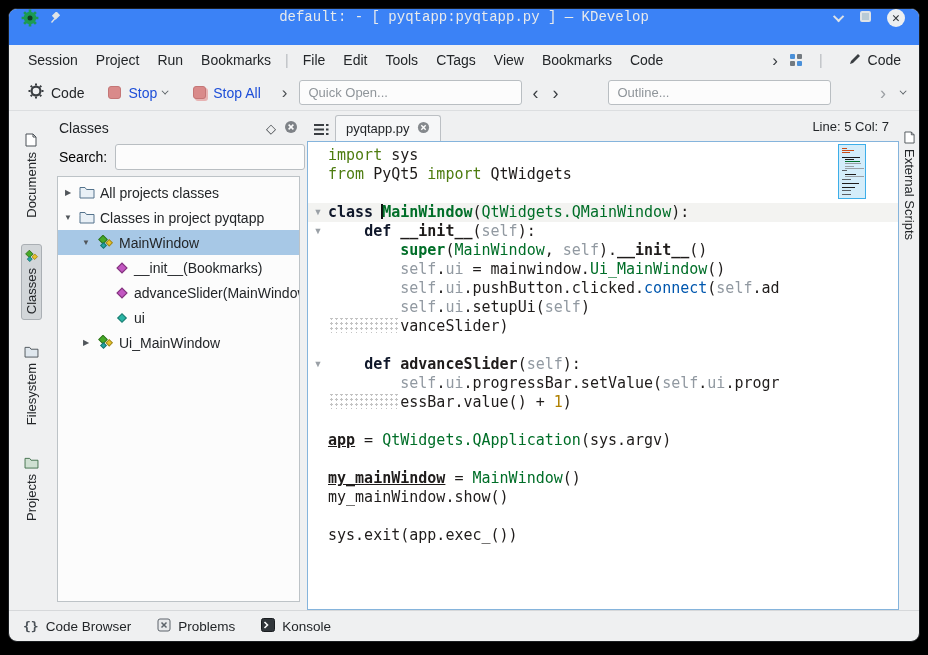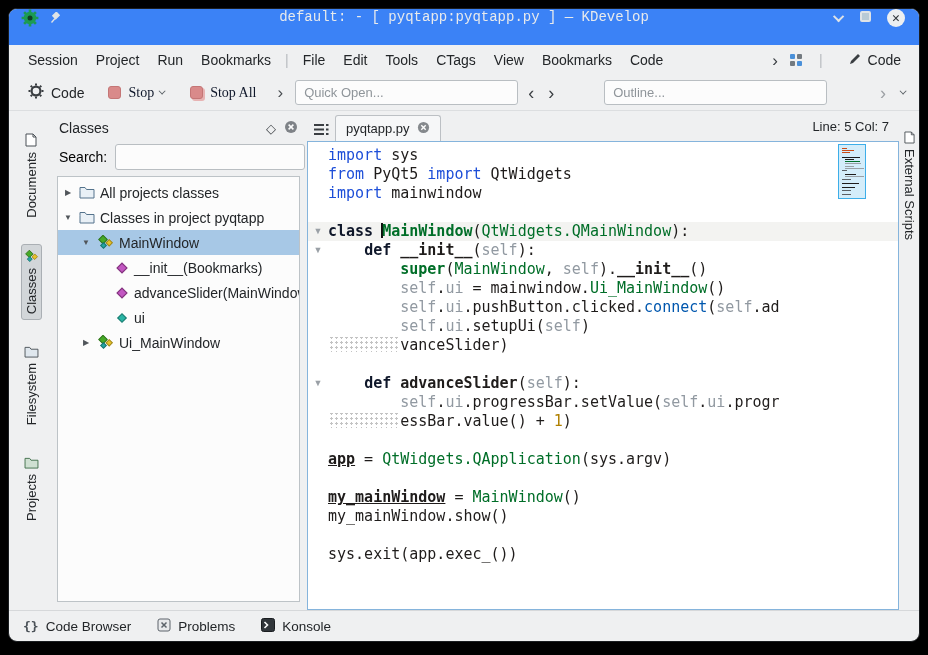--- a/index.html
+++ b/index.html
@@ -33,21 +33,21 @@
   .moverflow { color:#3a3e42; font-size:17px; line-height:1; }
   .grid-icon { display:grid; grid-template-columns:5px 5px; grid-gap:2px; }
   .grid-icon span { width:5px; height:5px; border-radius:1px; }
   .code-btn { display:flex; align-items:center; gap:6px; padding:3px 8px; }
 
   
   .toolbar { height:36px; display:flex; align-items:center; gap:6px; padding:0 10px;
     border-bottom:1px solid #dcdee0; font-size:14px; color:#232629; flex:none; }
   .tbtn { display:flex; align-items:center; gap:7px; padding:5px 9px; background:none; border:none;
     font-family:inherit; font-size:14px; color:#232629; border-radius:3px; }
-  .tbtn.disabled { color:#0f172a;font-family:Liberation Serif, serif; }
+  .tbtn.disabled { color:#1d4ed8; }
   .stop-sq { width:13px; height:13px; border-radius:3px; background:#d98a8a; border:1px solid #c47676; }
   .stop-sq.all { box-shadow:2px 2px 0 #e7b3b3; }
   .tsep { color:#4a4e52; font-size:17px; margin:0 6px; }
   .tinput { width:223px; height:25px; border:1px solid #b9bec2; border-radius:3px; background:#fcfcfc;
     font-family:inherit; font-size:13px; padding:0 8px; color:#232629; }
   .tinput::placeholder { color:#8f959a; }
   .navbtn { font-size:18px; color:#3a3e42; padding:0 4px; line-height:1; }
   .tool-right { margin-left:auto; display:flex; align-items:center; gap:12px; padding-right:2px; }
   .dim { color:#9da1a5; }
 
@@ -92,21 +92,21 @@
   .code-line { display:flex; height:19px; }
   .code-line.current { background:#f3f3f1; }
   .gutter { width:20px; flex:none; text-align:center; color:#9aa0a6; font-size:9px; line-height:19px;
     font-family:"Liberation Sans", sans-serif; }
   .line-content { white-space:pre; }
   .cursor { display:inline-block; width:2px; height:15px; background:#111; vertical-align:-2px; margin:0 -1px; }
   .wrap-marker { display:inline-block; width:8ch; height:15px; vertical-align:-2px;
     background-image:radial-gradient(circle, #c3c3c3 1px, transparent 1.3px);
     background-size:5px 5px; background-position:1px 3px; }
 
-  .tok-imp { color:#1d4ed8; }
+  .tok-imp { color:#4d7c0f; }
   .tok-kw  { color:#0f172a; font-weight:bold; }
   .tok-cls { color:#006e28; font-weight:bold; }
   .tok-grn { color:#006e28; font-weight:bold; }
   .tok-clsu{ color:#006e28; }
   .tok-fn  { color:#1f1c1b; font-weight:bold; }
   .tok-self{ color:#9199a1; }
   .tok-mem { color:#9199a1; }
   .tok-blue{ color:#0057ae; }
   .tok-num { color:#b08000; }
   .tok-txt { color:#1f1c1b; }
@@ -390,24 +390,20 @@
             <div class="code-line">
               <span class="gutter"></span>
               <span class="line-content"><span class="tok-imp">import</span><span class="tok-txt"> sys</span></span>
             </div>
             <div class="code-line">
               <span class="gutter"></span>
               <span class="line-content"><span class="tok-imp">from</span><span class="tok-txt"> PyQt5 </span><span class="tok-imp">import</span><span class="tok-txt"> QtWidgets</span></span>
             </div>
             <div class="code-line">
               <span class="gutter"></span>
-              <span class="line-content"><span class="tok-imp">import</span><span class="tok-txt"> mainwindow</span></span>
-            </div>
-            <div class="code-line">
-              <span class="gutter"></span>
               <span class="line-content"></span>
             </div>
             <div class="code-line current">
               <span class="gutter">▼</span>
               <span class="line-content"><span class="tok-kw">class</span><span class="tok-txt"> </span><span class="cursor"></span><span class="tok-cls">MainWindow</span><span class="tok-txt">(</span><span class="tok-clsu">QtWidgets.QMainWindow</span><span class="tok-txt">):</span></span>
             </div>
             <div class="code-line">
               <span class="gutter">▼</span>
               <span class="line-content"><span class="tok-txt">    </span><span class="tok-kw">def</span><span class="tok-txt"> </span><span class="tok-fn">__init__</span><span class="tok-txt">(</span><span class="tok-self">self</span><span class="tok-txt">):</span></span>
             </div>

